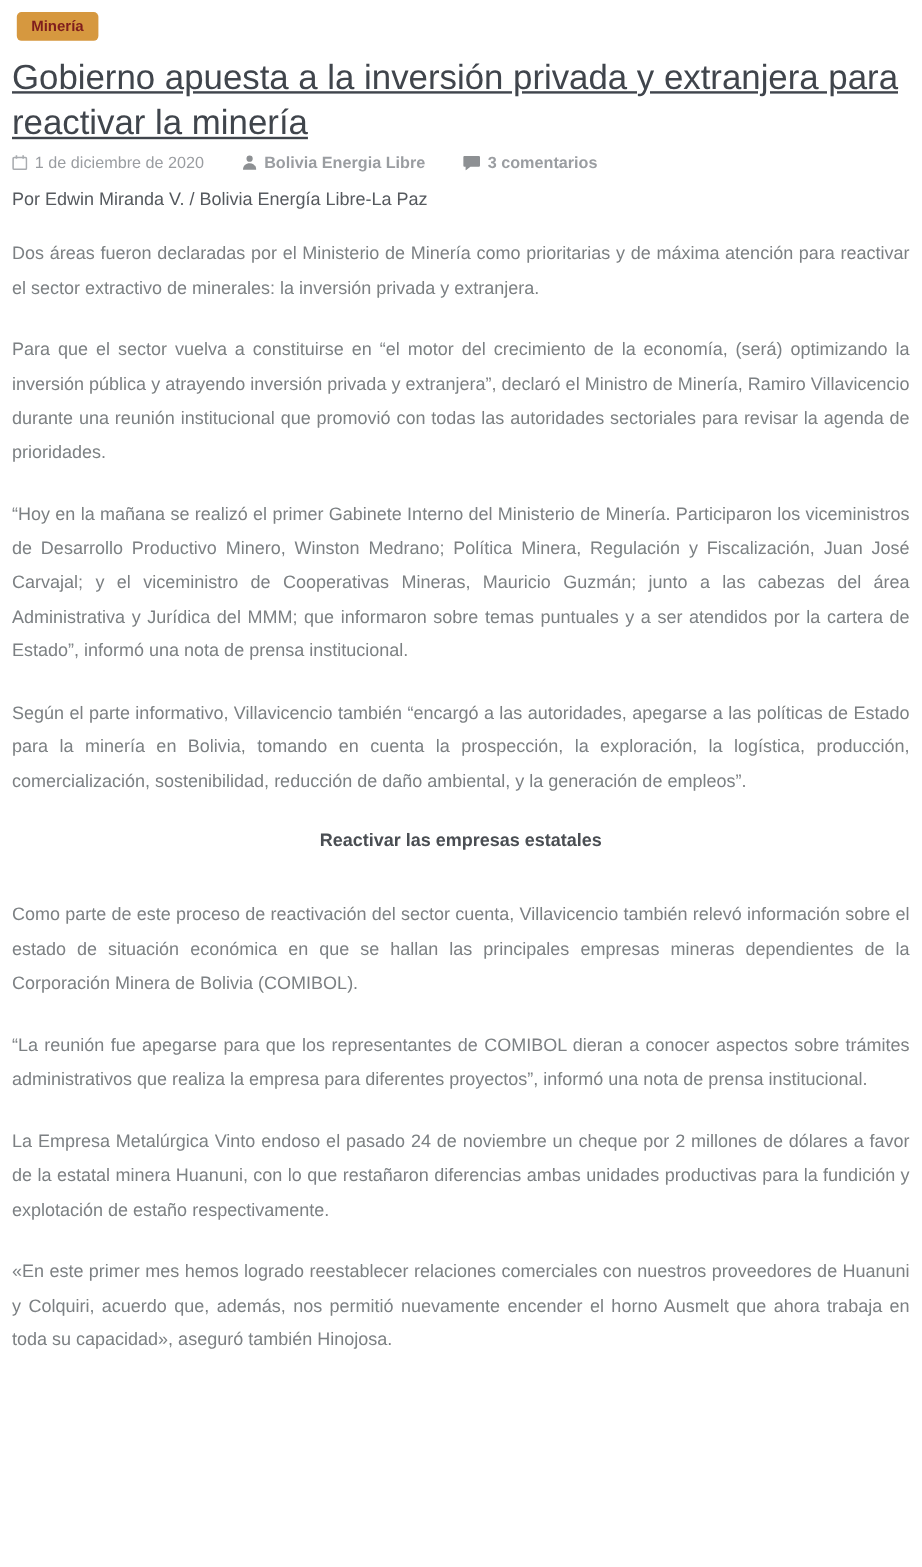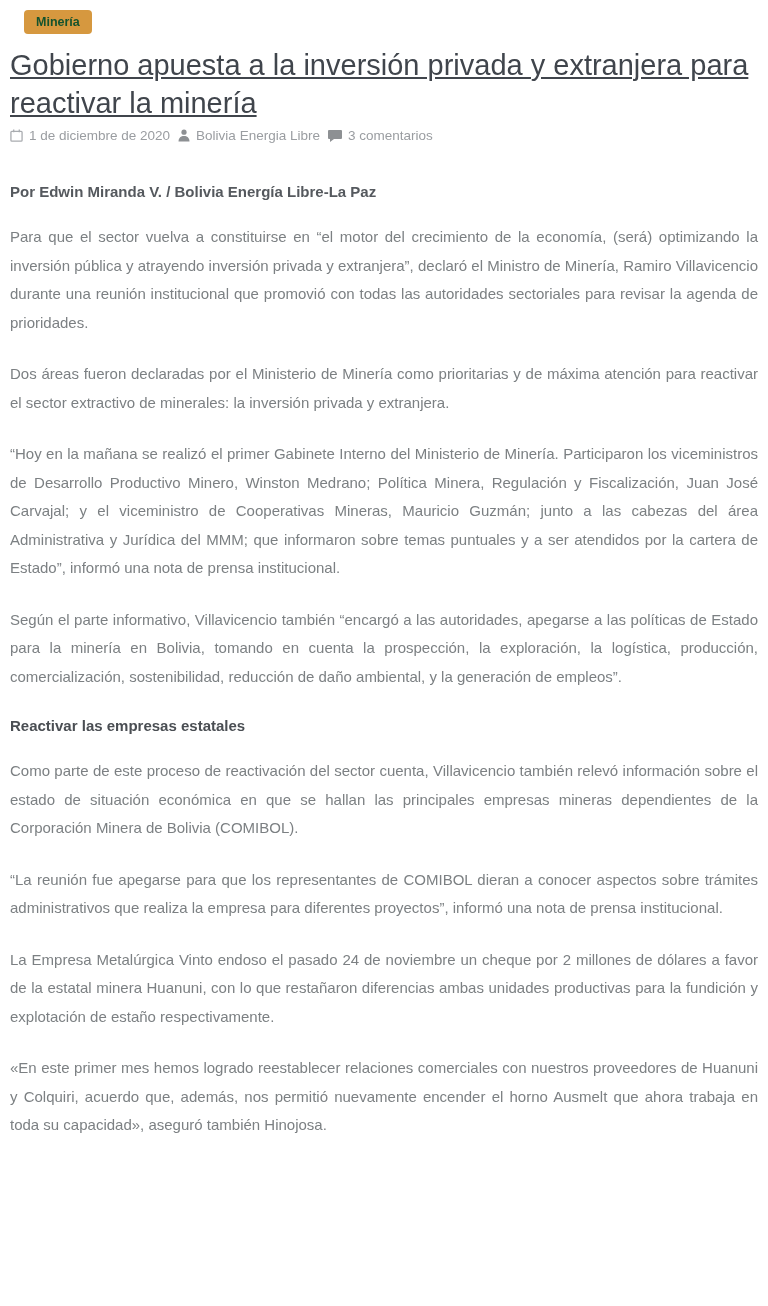--- a/index.html
+++ b/index.html
@@ -11,78 +11,79 @@
   }
   .page {
     width: 768px;
     padding: 8px 10px 10px 10px;
     background: #ffffff;
   }
   
   .badge {
     display: inline-block;
     background: #d6983f;
-    color: #14532d;
+    color: #7f1d1d;
     font-size: 12.5px;
     font-weight: bold;
     line-height: 1;
     padding: 6px 12px 5px 12px;
     border-radius: 4px;
-    margin: 2px 0 6px 14px;
+    margin: 2px 0 6px 4px;
     text-decoration: none;
     cursor: pointer;
   }
   
   .title {
     margin: 6px 0 6px 0;
     font-size: 29px;
     font-weight: 500;
     line-height: 1.32;
     color: #40454c;
     letter-spacing: 0;
     text-decoration: underline;
   }
   
   .meta {
     display: flex;
     align-items: center;
-    gap: 8px;
+    gap: 32px;
     color: #9a9da1;
     font-size: 13.5px;
     margin: 2px 0 0 0;
   }
   .meta-item {
     display: inline-flex;
     align-items: center;
     gap: 6px;
     color: #9a9da1;
     text-decoration: none;
   }
-  .meta-item.link { cursor: pointer; }
+  .meta-item.link { cursor: pointer; font-weight: bold; }
   .meta-item svg { display: block; }
   
   .byline {
-    margin: 40px 0 0 0;
+    margin: 15px 0 0 0;
     font-size: 15px;
-    font-weight: bold;
+    font-weight: normal;
     color: #55595e;
   }
   
   .article p.body-p {
     font-size: 15px;
     line-height: 28.5px;
     color: #7c8083;
     text-align: justify;
     margin: 23px 0;
   }
   .subheading {
     font-size: 15px;
     font-weight: bold;
     color: #4a4e53;
-    margin: 26px 0 23px 0;
+    margin: 26px 0 40px 0;
+    text-align: center;
   }
 </style>
 </head>
 <body>
 
 <div class="page">
 
   <a class="badge">Minería</a>
 
   <h1 class="title">Gobierno apuesta a la inversión privada y extranjera para reactivar la minería</h1>
@@ -116,22 +117,22 @@
         </svg>
       </span>
       <span>3 comentarios</span>
     </span>
   </div>
 
   <div class="article">
 
     <p class="byline">Por Edwin Miranda V. / Bolivia Energía Libre-La Paz</p>
 
+    <p class="body-p">Dos áreas fueron declaradas por el Ministerio de Minería como prioritarias y de máxima atención para reactivar el sector extractivo de minerales: la inversión privada y extranjera.</p>
     <p class="body-p">Para que el sector vuelva a constituirse en “el motor del crecimiento de la economía, (será) optimizando la inversión pública y atrayendo inversión privada y extranjera”, declaró el Ministro de Minería, Ramiro Villavicencio durante una reunión institucional que promovió con todas las autoridades sectoriales para revisar la agenda de prioridades.</p>
-    <p class="body-p">Dos áreas fueron declaradas por el Ministerio de Minería como prioritarias y de máxima atención para reactivar el sector extractivo de minerales: la inversión privada y extranjera.</p>
     <p class="body-p">“Hoy en la mañana se realizó el primer Gabinete Interno del Ministerio de Minería. Participaron los viceministros de Desarrollo Productivo Minero, Winston Medrano; Política Minera, Regulación y Fiscalización, Juan José Carvajal; y el viceministro de Cooperativas Mineras, Mauricio Guzmán; junto a las cabezas del área Administrativa y Jurídica del MMM; que informaron sobre temas puntuales y a ser atendidos por la cartera de Estado”, informó una nota de prensa institucional.</p>
     <p class="body-p">Según el parte informativo, Villavicencio también “encargó a las autoridades, apegarse a las políticas de Estado para la minería en Bolivia, tomando en cuenta la prospección, la exploración, la logística, producción, comercialización, sostenibilidad, reducción de daño ambiental, y la generación de empleos”.</p>
 
     <h2 class="subheading">Reactivar las empresas estatales</h2>
 
     <p class="body-p">Como parte de este proceso de reactivación del sector cuenta, Villavicencio también relevó información sobre el estado de situación económica en que se hallan las principales empresas mineras dependientes de la Corporación Minera de Bolivia (COMIBOL).</p>
     <p class="body-p">“La reunión fue apegarse para que los representantes de COMIBOL dieran a conocer aspectos sobre trámites administrativos que realiza la empresa para diferentes proyectos”, informó una nota de prensa institucional.</p>
     <p class="body-p">La Empresa Metalúrgica Vinto endoso el pasado 24 de noviembre un cheque por 2 millones de dólares a favor de la estatal minera Huanuni, con lo que restañaron diferencias ambas unidades productivas para la fundición y explotación de estaño respectivamente.</p>
     <p class="body-p">«En este primer mes hemos logrado reestablecer relaciones comerciales con nuestros proveedores de Huanuni y Colquiri, acuerdo que, además, nos permitió nuevamente encender el horno Ausmelt que ahora trabaja en toda su capacidad», aseguró también Hinojosa.</p>
 

